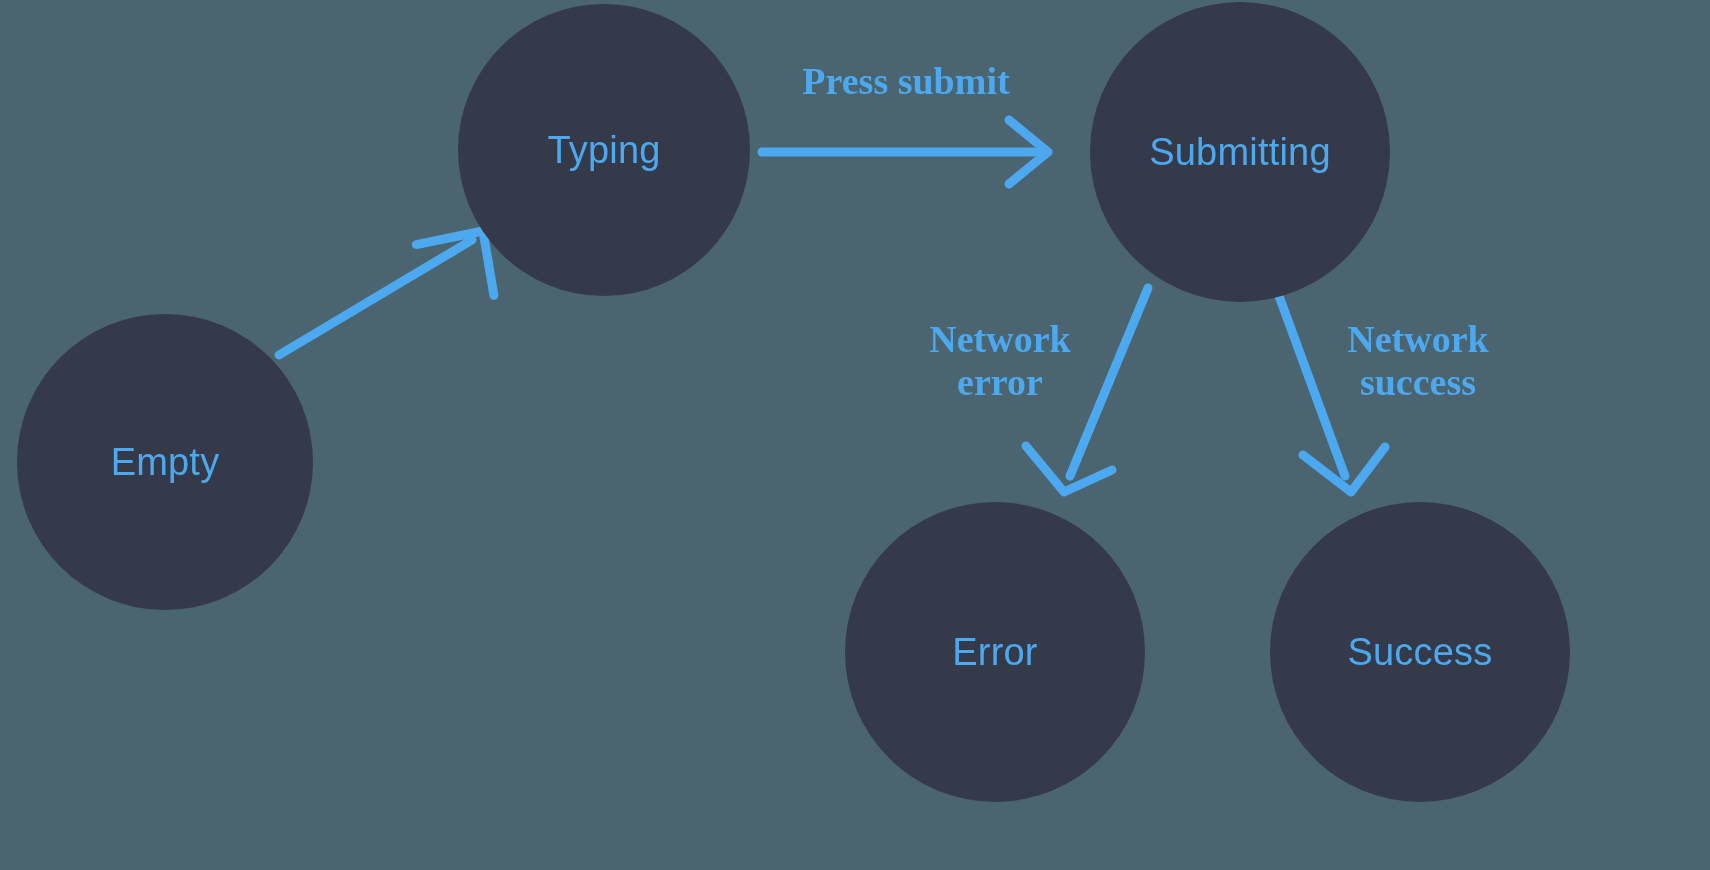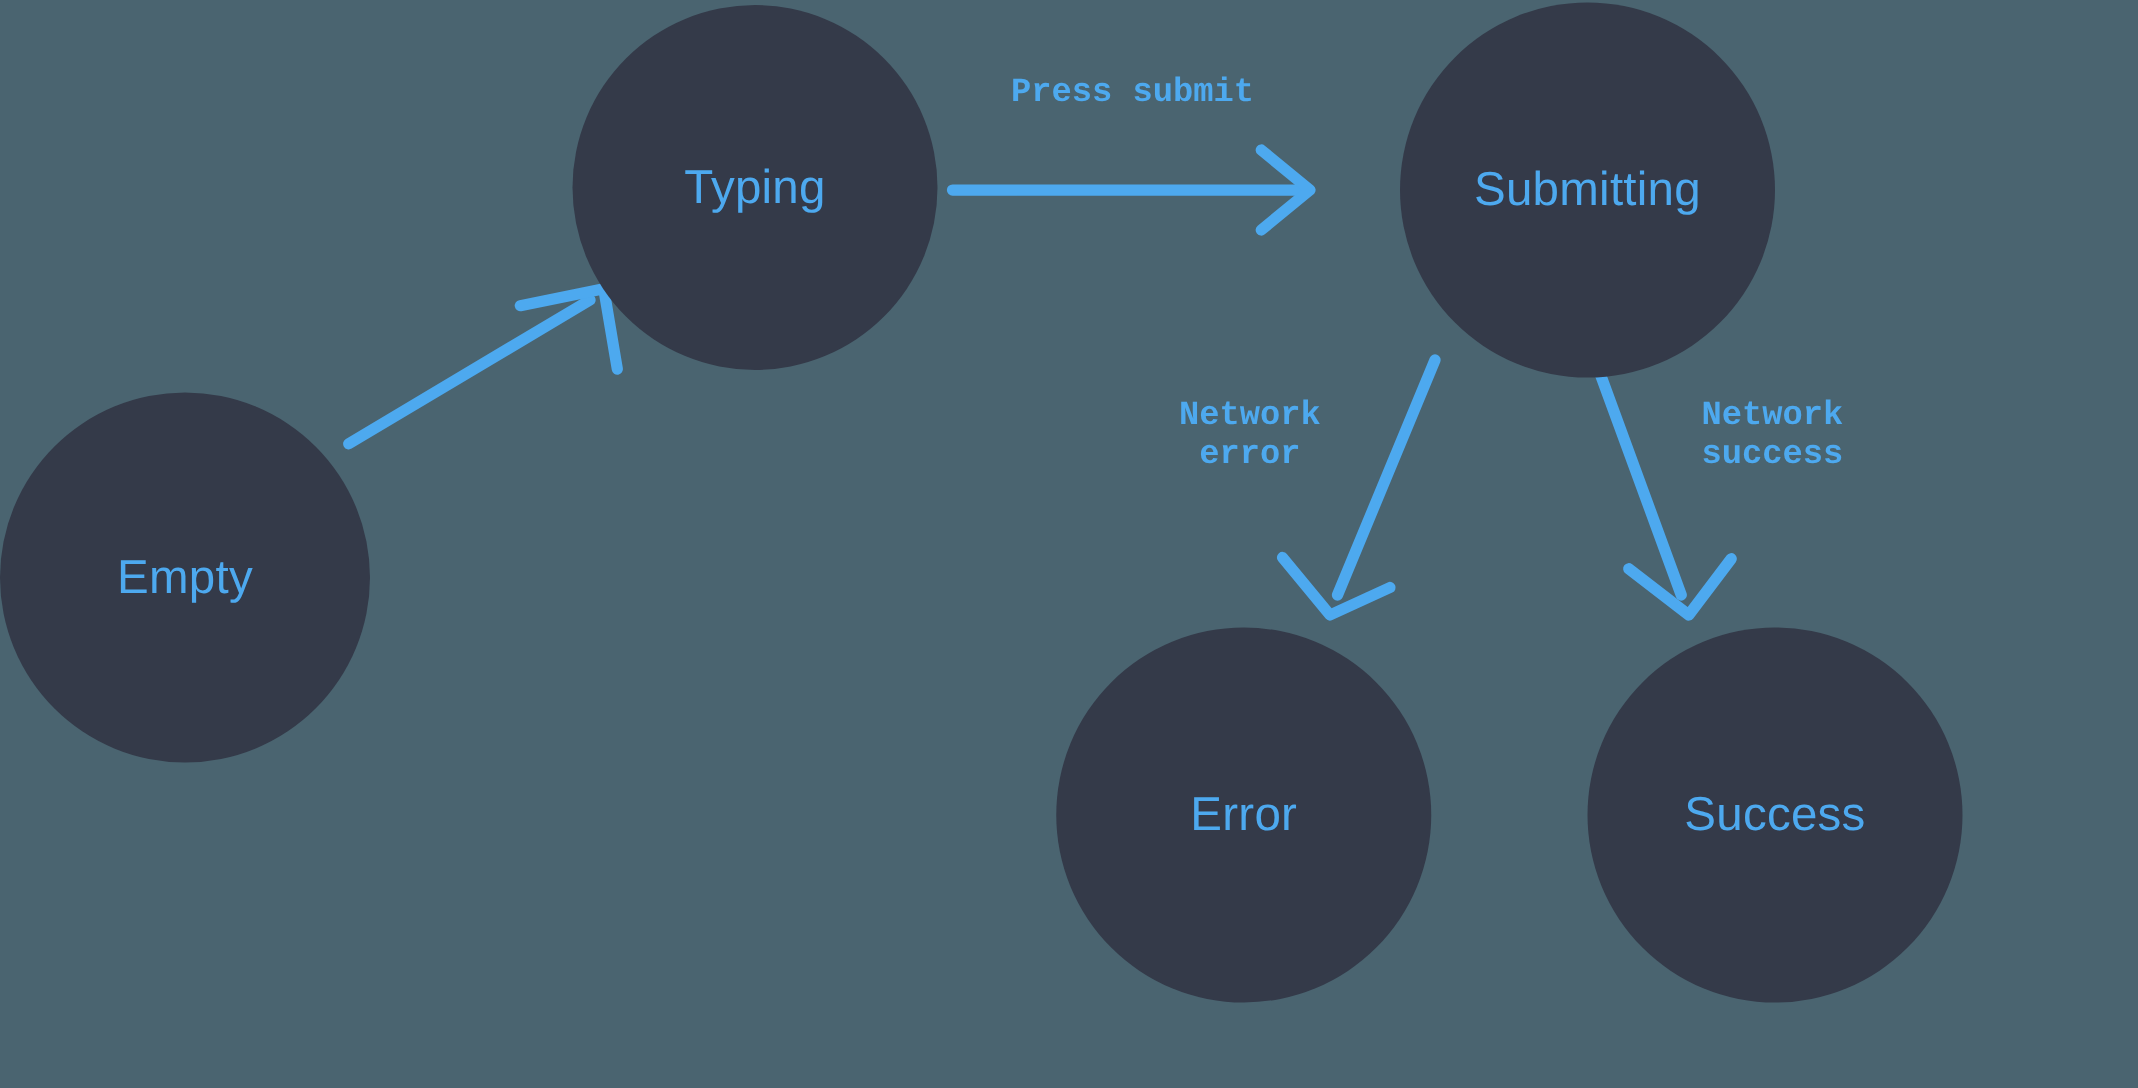--- a/index.html
+++ b/index.html
@@ -42,23 +42,23 @@
     font-size: 38px;
     letter-spacing: 0.2px;
     line-height: 1;
     white-space: nowrap;
     text-align: center;
     pointer-events: none;
   }
   .edge-label {
     position: absolute;
     color: #4da9ef;
-    font-family: Liberation Mono, monospace;
+    font-family: Liberation Serif, serif;
     font-weight: 700;
-    font-size: 27px;
+    font-size: 38px;
     line-height: 1.14;
     text-align: center;
     white-space: pre-line;
     pointer-events: none;
   }
 </style>
 </head>
 <body>
 
 <div id="diagram-root">
@@ -79,29 +79,29 @@
       <line x1="1148" y1="288" x2="1070" y2="476" stroke="#4da9ef" stroke-width="9" stroke-linecap="round"></line>
       <polyline points="1026,446 1064,492 1112,470" fill="none" stroke="#4da9ef" stroke-width="9" stroke-linecap="round" stroke-linejoin="round"></polyline>
     </g>
 
     <g>
       <line x1="1275" y1="285" x2="1345" y2="476" stroke="#4da9ef" stroke-width="9" stroke-linecap="round"></line>
       <polyline points="1303,455 1351,492 1385,447" fill="none" stroke="#4da9ef" stroke-width="9" stroke-linecap="round" stroke-linejoin="round"></polyline>
     </g>
   </svg>
 
-  <div class="state-node" style="left:0px; top:314px; width:296px; height:296px;">
+  <div class="state-node" style="left:17px; top:314px; width:296px; height:296px;">
     <span class="state-label">Empty</span>
   </div>
 
   <div class="state-node" style="left:458px; top:4px; width:292px; height:292px;">
     <span class="state-label">Typing</span>
   </div>
 
-  <div class="state-node" style="left:1120px; top:2px; width:300px; height:300px;">
+  <div class="state-node" style="left:1090px; top:2px; width:300px; height:300px;">
     <span class="state-label">Submitting</span>
   </div>
 
   <div class="state-node" style="left:845px; top:502px; width:300px; height:300px;">
     <span class="state-label">Error</span>
   </div>
 
   <div class="state-node" style="left:1270px; top:502px; width:300px; height:300px;">
     <span class="state-label">Success</span>
   </div>

